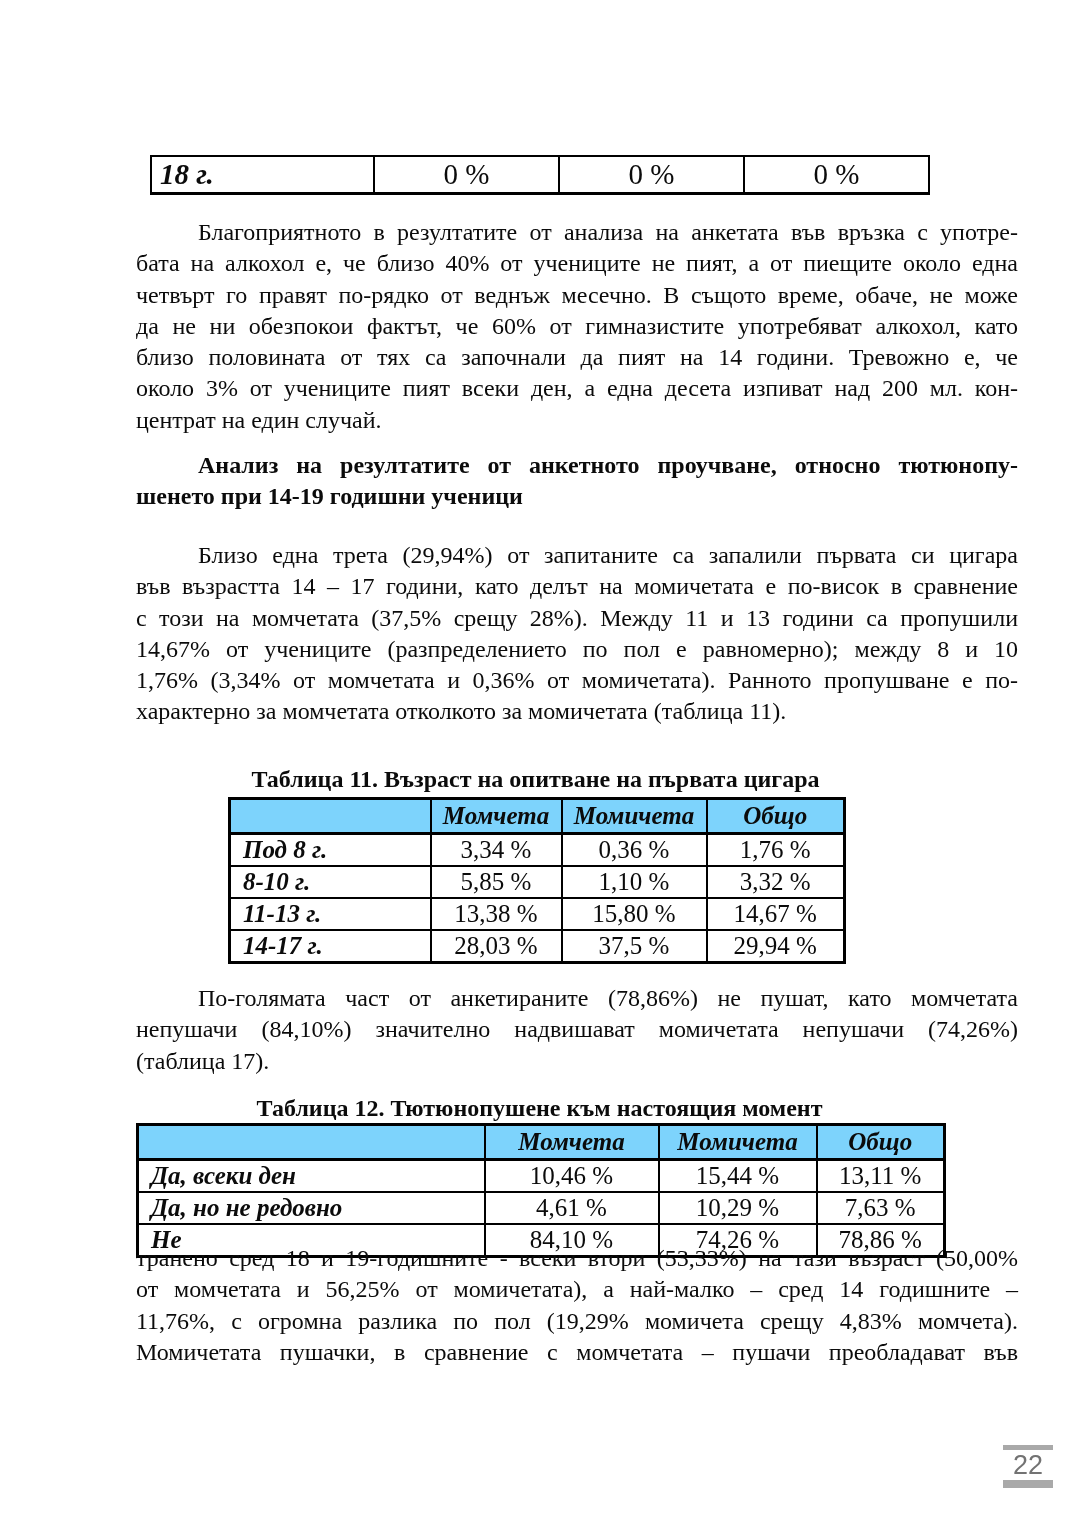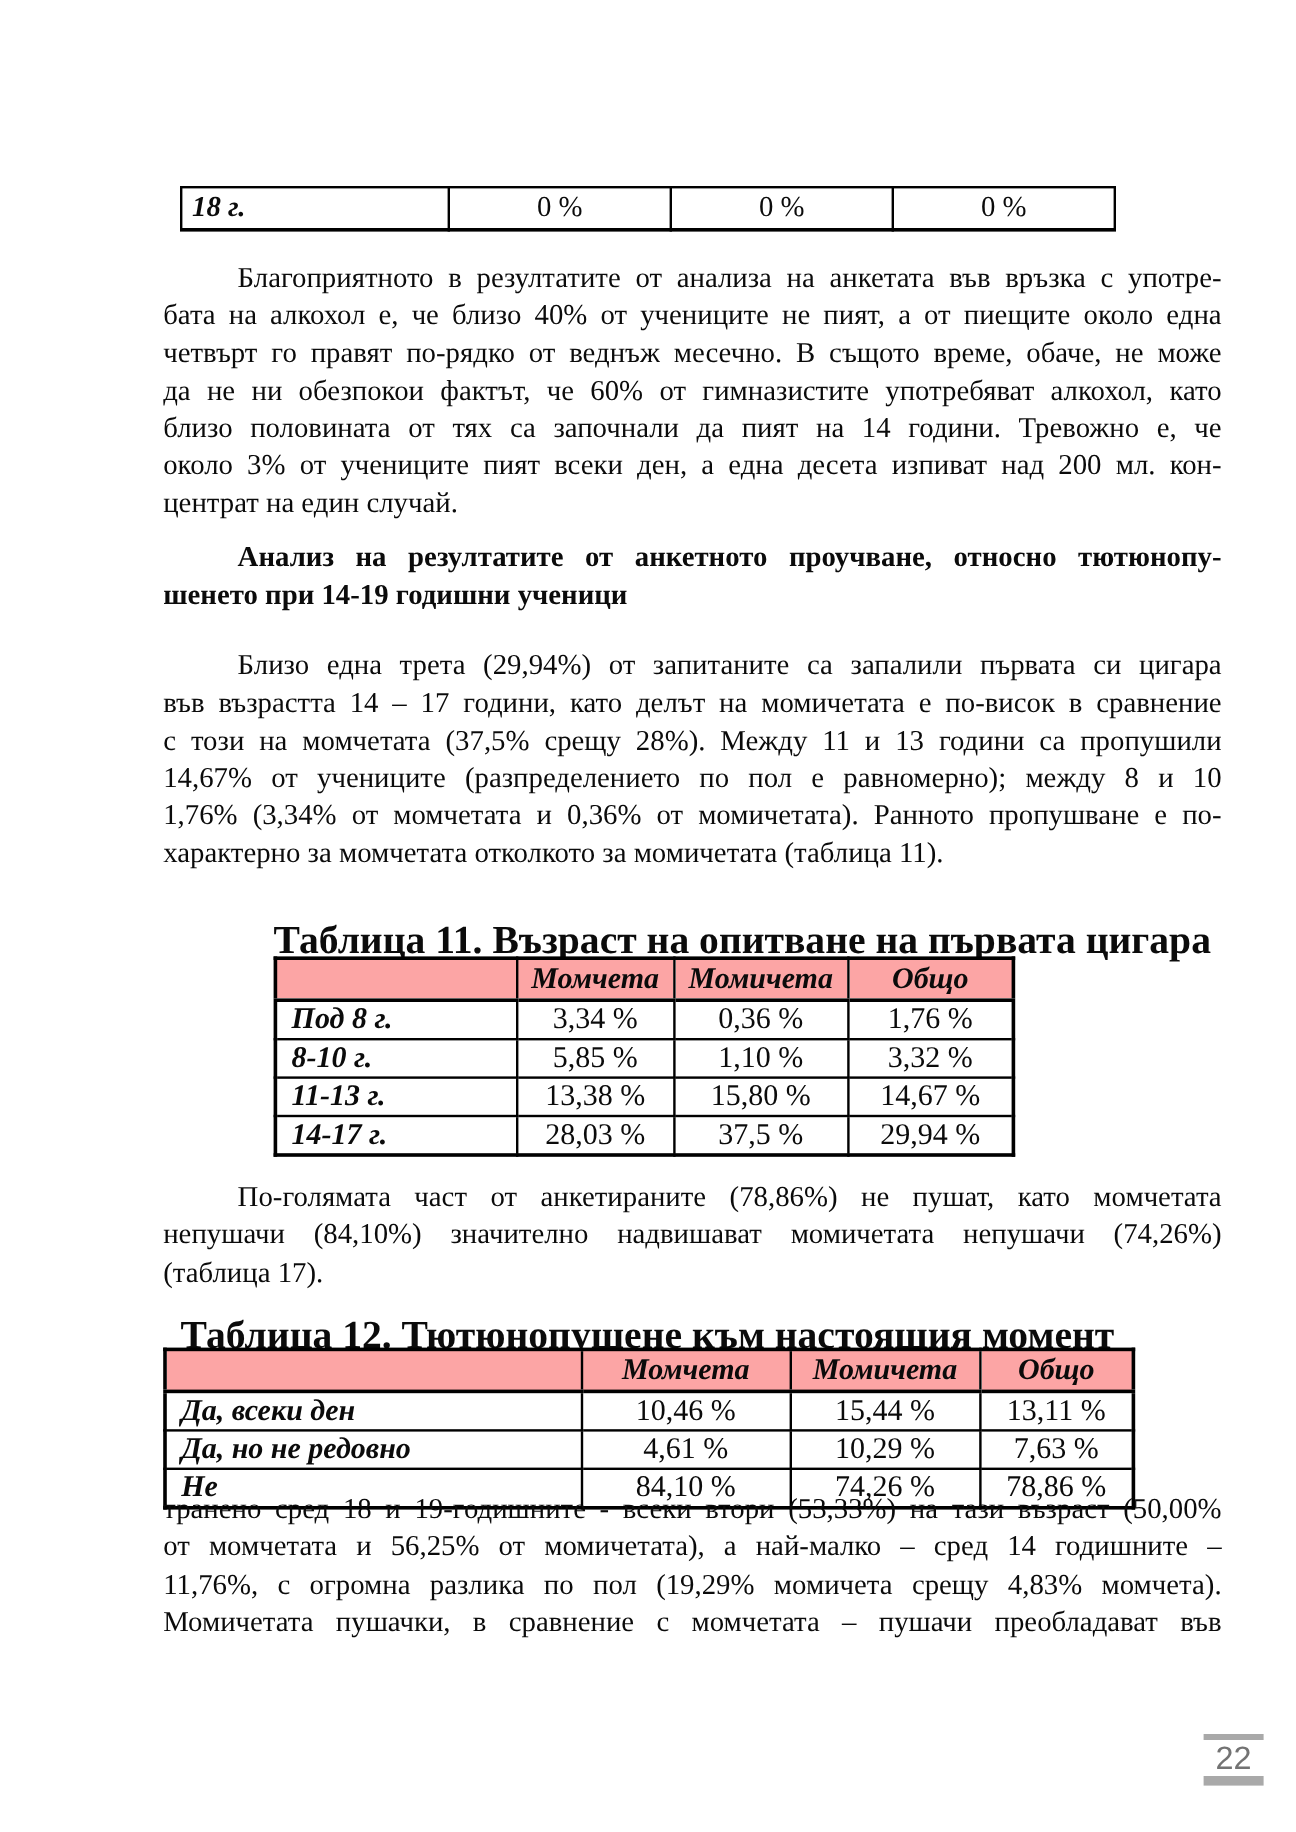--- a/index.html
+++ b/index.html
@@ -7,34 +7,34 @@
     position:relative; width:1080px; height:1527px; background:#ffffff;
     overflow:hidden; font-family:"Liberation Serif", serif; color:#0b0b0b;
   }
   .abs { position:absolute; }
   .bodytext { left:100px; width:882px; font-size:24px; line-height:31.3px;margin-left:36px; }
   .line { text-align:justify; text-align-last:justify; height:31.3px; overflow:visible; }
   .lastline { text-align:justify; text-align-last:left; }
   .firstline { text-indent:62px; }
   .heading { font-weight:bold; }
 
-  .caption { font-weight:bold; font-size:33px; text-align:center; white-space:nowrap; }
+  .caption { font-weight:bold; font-size:24px; text-align:center; white-space:nowrap; }
 
   table.tbl { border-collapse:collapse; table-layout:fixed; border:3px solid #000; }
   .tbl td, .tbl th { border:2px solid #000; font-size:25px; padding:0 8px;
                      overflow:hidden; white-space:nowrap; }
-  .tbl thead th { background:#fca5a5; font-weight:bold; font-style:italic;
+  .tbl thead th { background:#7dd3fc; font-weight:bold; font-style:italic;
                   text-align:center; border-bottom:3px solid #000; height:32px; }
   .tbl td { height:30px; }
   .tbl td.lbl { font-weight:bold; font-style:italic; text-align:left; padding-left:12px; }
   .tbl td.val { text-align:center; }
 
   table.toptbl { border-collapse:collapse; table-layout:fixed; border:2px solid #000;
                  border-bottom-width:3px; }
-  .toptbl td { border:2px solid #000; font-size:24px; height:31px; overflow:hidden; white-space:nowrap;margin-top:32px; }
+  .toptbl td { border:2px solid #000; font-size:29px; height:31px; overflow:hidden; white-space:nowrap;margin-top:32px; }
   .toptbl td.lbl { font-weight:bold; font-style:italic; text-align:left; padding-left:8px; }
   .toptbl td.val { text-align:center; }
 
   .pagenum-wrap { left:1003px; top:1445px; width:50px; font-family:"Liberation Sans", sans-serif; }
   .bar-top    { height:5px; background:#a9a9a9; }
   .pagenum    { font-size:27px; line-height:30px; text-align:center; color:#737373; }
   .bar-bottom { height:8px; background:#a9a9a9; }
 </style>
 </head>
 <body>

